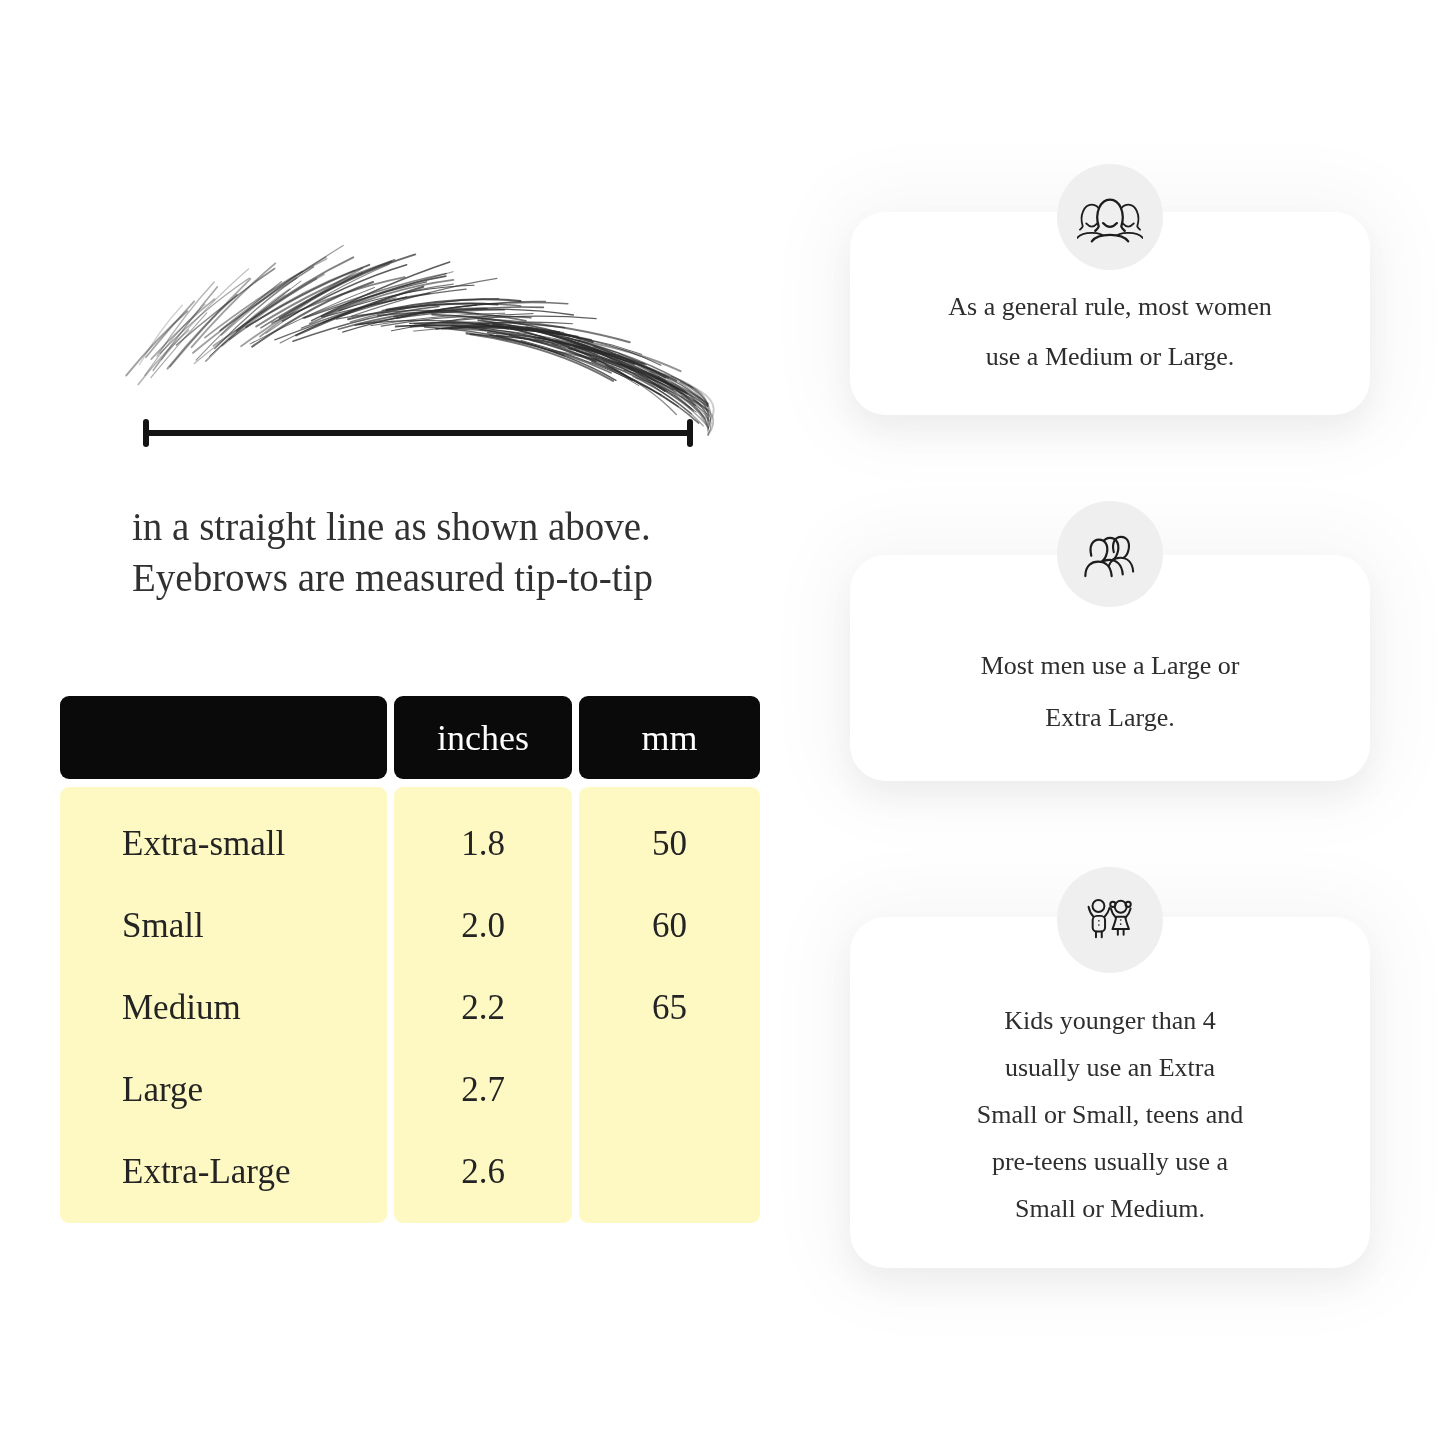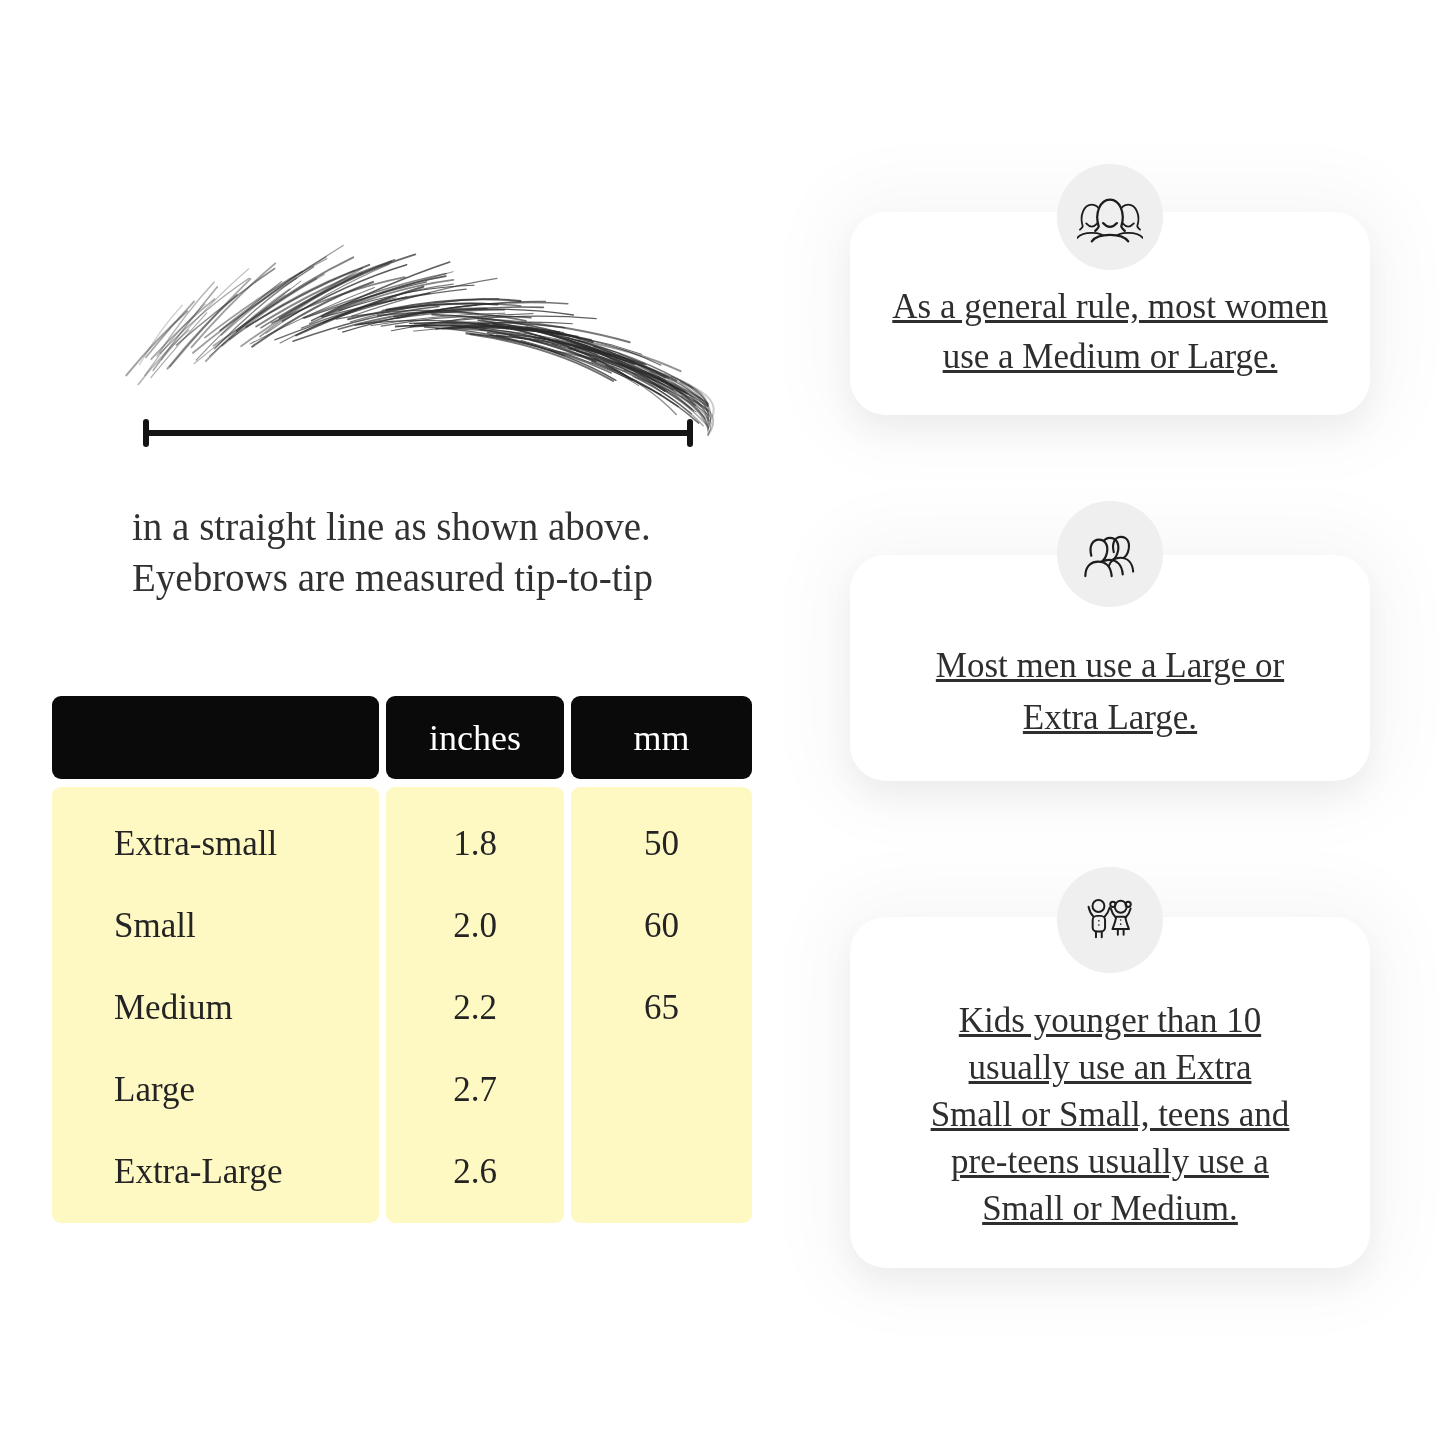--- a/index.html
+++ b/index.html
@@ -13,36 +13,36 @@
   .brow-svg{position:absolute;left:100px;top:228px;width:620px;height:185px;overflow:visible;}
   
   .ruler{position:absolute;left:143px;top:419px;width:550px;height:28px;}
   .ruler-bar{position:absolute;left:2px;right:2px;top:11px;height:6px;background:#141414;}
   .ruler-cap{position:absolute;top:0;width:6px;height:28px;background:#141414;border-radius:3px;}
   .ruler-cap.left{left:0;}
   .ruler-cap.right{right:0;}
   
   .caption{position:absolute;left:132px;top:501px;font-size:39px;line-height:51px;color:#313131;white-space:nowrap;}
   
-  .size-table{position:absolute;left:52px;top:696px;width:700px;}
+  .size-table{position:absolute;left:60px;top:696px;width:700px;}
   .thead,.tbody{display:grid;grid-template-columns:327px 178px 181px;column-gap:7px;}
   .th{height:83px;background:#0a0a0a;border-radius:9px;color:#ffffff;font-size:36px;
       display:flex;align-items:center;justify-content:center;}
   .tbody{margin-top:8px;}
   .tcol{background:#fef9c3;border-radius:9px;height:436px;padding-top:16px;box-sizing:border-box;}
   .trow{height:82px;display:flex;align-items:center;font-size:35px;color:#242424;}
   .tcol.labels .trow{padding-left:62px;}
   .tcol.vals .trow{justify-content:center;}
   
   .card{position:absolute;left:850px;width:520px;background:#ffffff;border-radius:36px;
         box-shadow:0 16px 32px rgba(0,0,0,.05), 0 0 70px 28px rgba(0,0,0,.032);}
   #card-women{top:212px;height:203px;}
   #card-men{top:555px;height:226px;}
   #card-kids{top:917px;height:351px;}
-  .card-text{text-align:center;font-size:35px;color:#2e2e2e;text-decoration:underline;}
+  .card-text{text-align:center;font-size:26px;color:#2e2e2e;}
   #card-women .card-text{padding-top:70px;line-height:50px;}
   #card-men .card-text{padding-top:85px;line-height:52px;}
   #card-kids .card-text{padding-top:80px;line-height:47px;}
   .icon-circle{position:absolute;left:1057px;width:106px;height:106px;border-radius:50%;
                background:#efefef;display:flex;align-items:center;justify-content:center;}
   #circle-women{top:164px;}
   #circle-men{top:501px;}
   #circle-kids{top:867px;}
   .icon-circle svg{display:block;}
   .ic{fill:none;stroke:#1c1c1c;stroke-width:2.6;stroke-linecap:round;stroke-linejoin:round;}
@@ -256,21 +256,21 @@
 
 <div class="card" id="card-men">
   <div class="card-text">
     <div>Most men use a Large or</div>
     <div>Extra Large.</div>
   </div>
 </div>
 
 <div class="card" id="card-kids">
   <div class="card-text">
-    <div>Kids younger than 10</div>
+    <div>Kids younger than 4</div>
     <div>usually use an Extra</div>
     <div>Small or Small, teens and</div>
     <div>pre-teens usually use a</div>
     <div>Small or Medium.</div>
   </div>
 </div>
 
 <div class="icon-circle" id="circle-women">
   <svg width="66" height="56" viewBox="0 0 76 64">
     <g transform="translate(38,31)">

